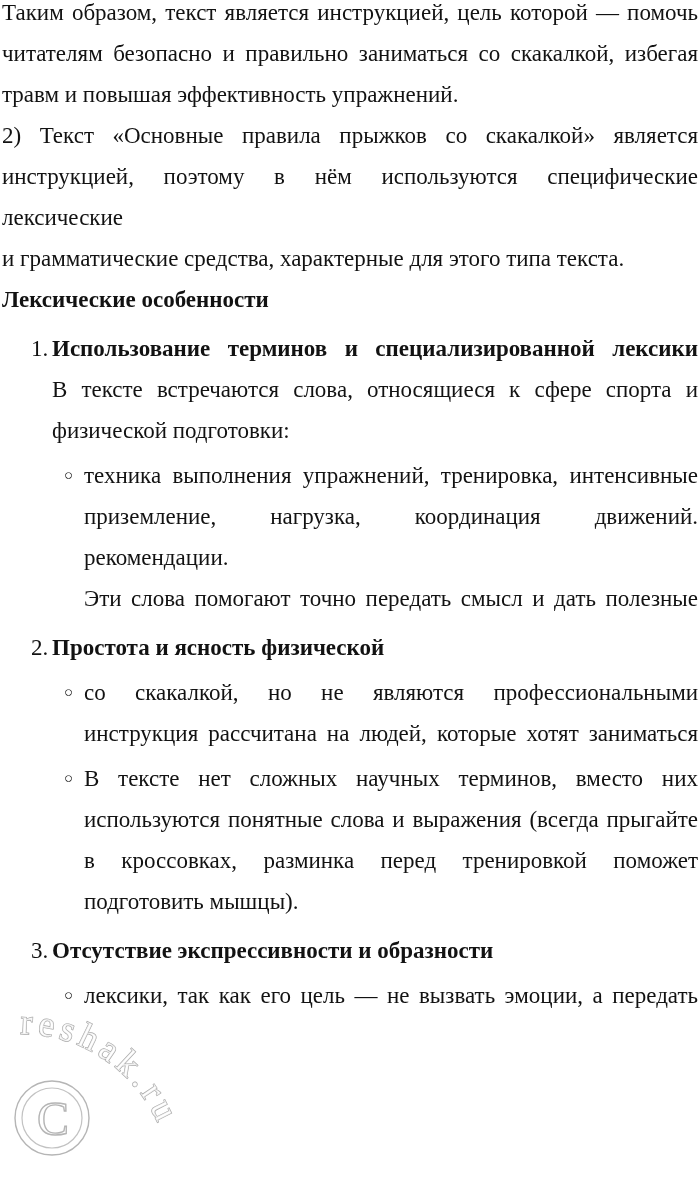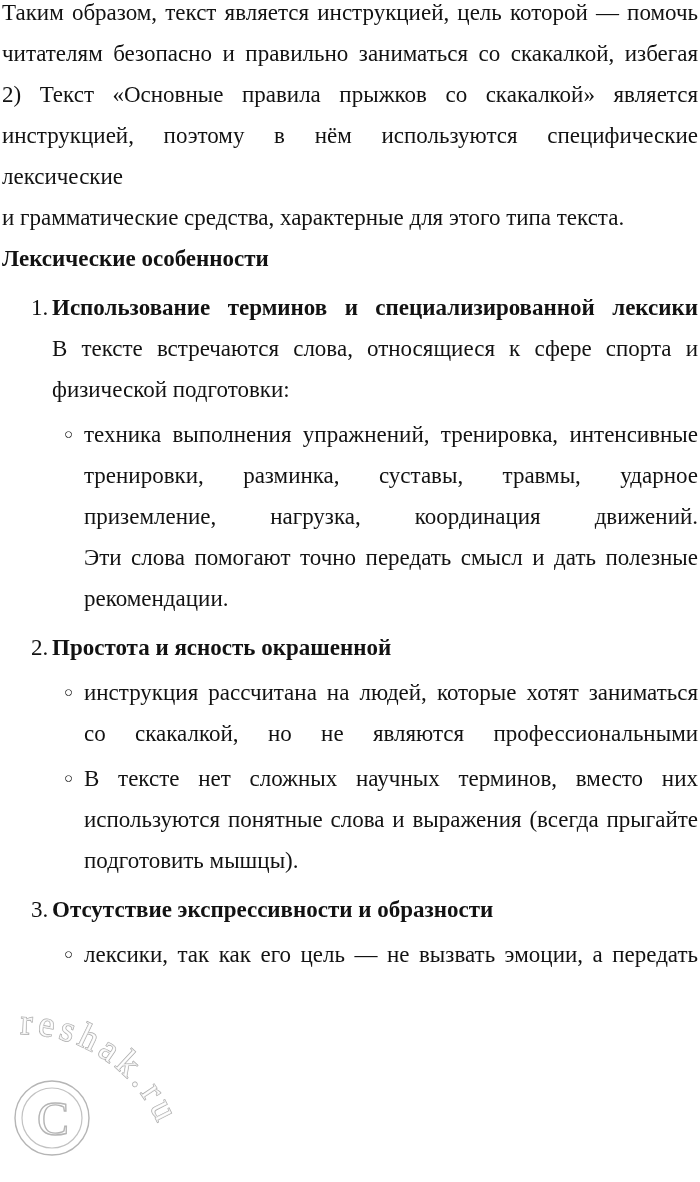--- a/index.html
+++ b/index.html
@@ -48,56 +48,57 @@
     paint-order:stroke;
   }
 </style>
 </head>
 <body>
 
 <div class="doc">
     <div class="block p">
       <div class="line justify"><span class="seg-r">Таким образом, текст является инструкцией, цель которой — помочь</span></div>
       <div class="line justify"><span class="seg-r">читателям безопасно и правильно заниматься со скакалкой, избегая</span></div>
+      <div class="line"><span class="seg-r">травм и повышая эффективность упражнений.</span></div>
     </div>
     <div class="block p">
       <div class="line justify"><span class="seg-r">2) Текст «Основные правила прыжков со скакалкой» является</span></div>
       <div class="line justify"><span class="seg-r">инструкцией, поэтому в нём используются специфические лексические</span></div>
       <div class="line"><span class="seg-r">и грамматические средства, характерные для этого типа текста.</span></div>
     </div>
     <div class="block h">
       <div class="line"><span class="seg-r">Лексические особенности</span></div>
     </div>
     <div class="block num">
       <span class="marker">1.</span>
       <div class="line justify"><span class="seg-b">Использование терминов и специализированной лексики</span></div>
       <div class="line justify"><span class="seg-r">В тексте встречаются слова, относящиеся к сфере спорта и</span></div>
       <div class="line"><span class="seg-r">физической подготовки:</span></div>
     </div>
     <div class="block circ">
       <span class="marker">○</span>
       <div class="line justify"><span class="seg-i">техника выполнения упражнений, тренировка, интенсивные</span></div>
-      <div class="line justify"><span class="seg-i">тренировки, разминка, суставы, травмы, ударное</span></div>
       <div class="line justify"><span class="seg-i">приземление, нагрузка, координация движений.</span></div>
+      <div class="line"><span class="seg-r">рекомендации.</span></div>
       <div class="line justify"><span class="seg-r">Эти слова помогают точно передать смысл и дать полезные</span></div>
-      <div class="line"><span class="seg-r">рекомендации.</span></div>
     </div>
     <div class="block num">
       <span class="marker">2.</span>
-      <div class="line"><span class="seg-b">Простота и ясность окрашенной</span></div>
+      <div class="line"><span class="seg-b">Простота и ясность физической</span></div>
     </div>
     <div class="block circ">
       <span class="marker">○</span>
+      <div class="line justify"><span class="seg-r">со скакалкой, но не являются профессиональными</span></div>
       <div class="line justify"><span class="seg-r">инструкция рассчитана на людей, которые хотят заниматься</span></div>
-      <div class="line justify"><span class="seg-r">со скакалкой, но не являются профессиональными</span></div>
     </div>
     <div class="block circ">
       <span class="marker">○</span>
       <div class="line justify"><span class="seg-r">В тексте нет сложных научных терминов, вместо них</span></div>
       <div class="line justify"><span class="seg-r">используются понятные слова и выражения (</span><span class="seg-i">всегда прыгайте</span></div>
+      <div class="line justify"><span class="seg-i">в кроссовках, разминка перед тренировкой поможет</span></div>
       <div class="line"><span class="seg-i">подготовить мышцы</span><span class="seg-r">).</span></div>
     </div>
     <div class="block num">
       <span class="marker">3.</span>
       <div class="line"><span class="seg-b">Отсутствие экспрессивности и образности</span></div>
     </div>
     <div class="block circ">
       <span class="marker">○</span>
       <div class="line justify"><span class="seg-r">лексики, так как его цель — не вызвать эмоции, а передать</span></div>
     </div>

